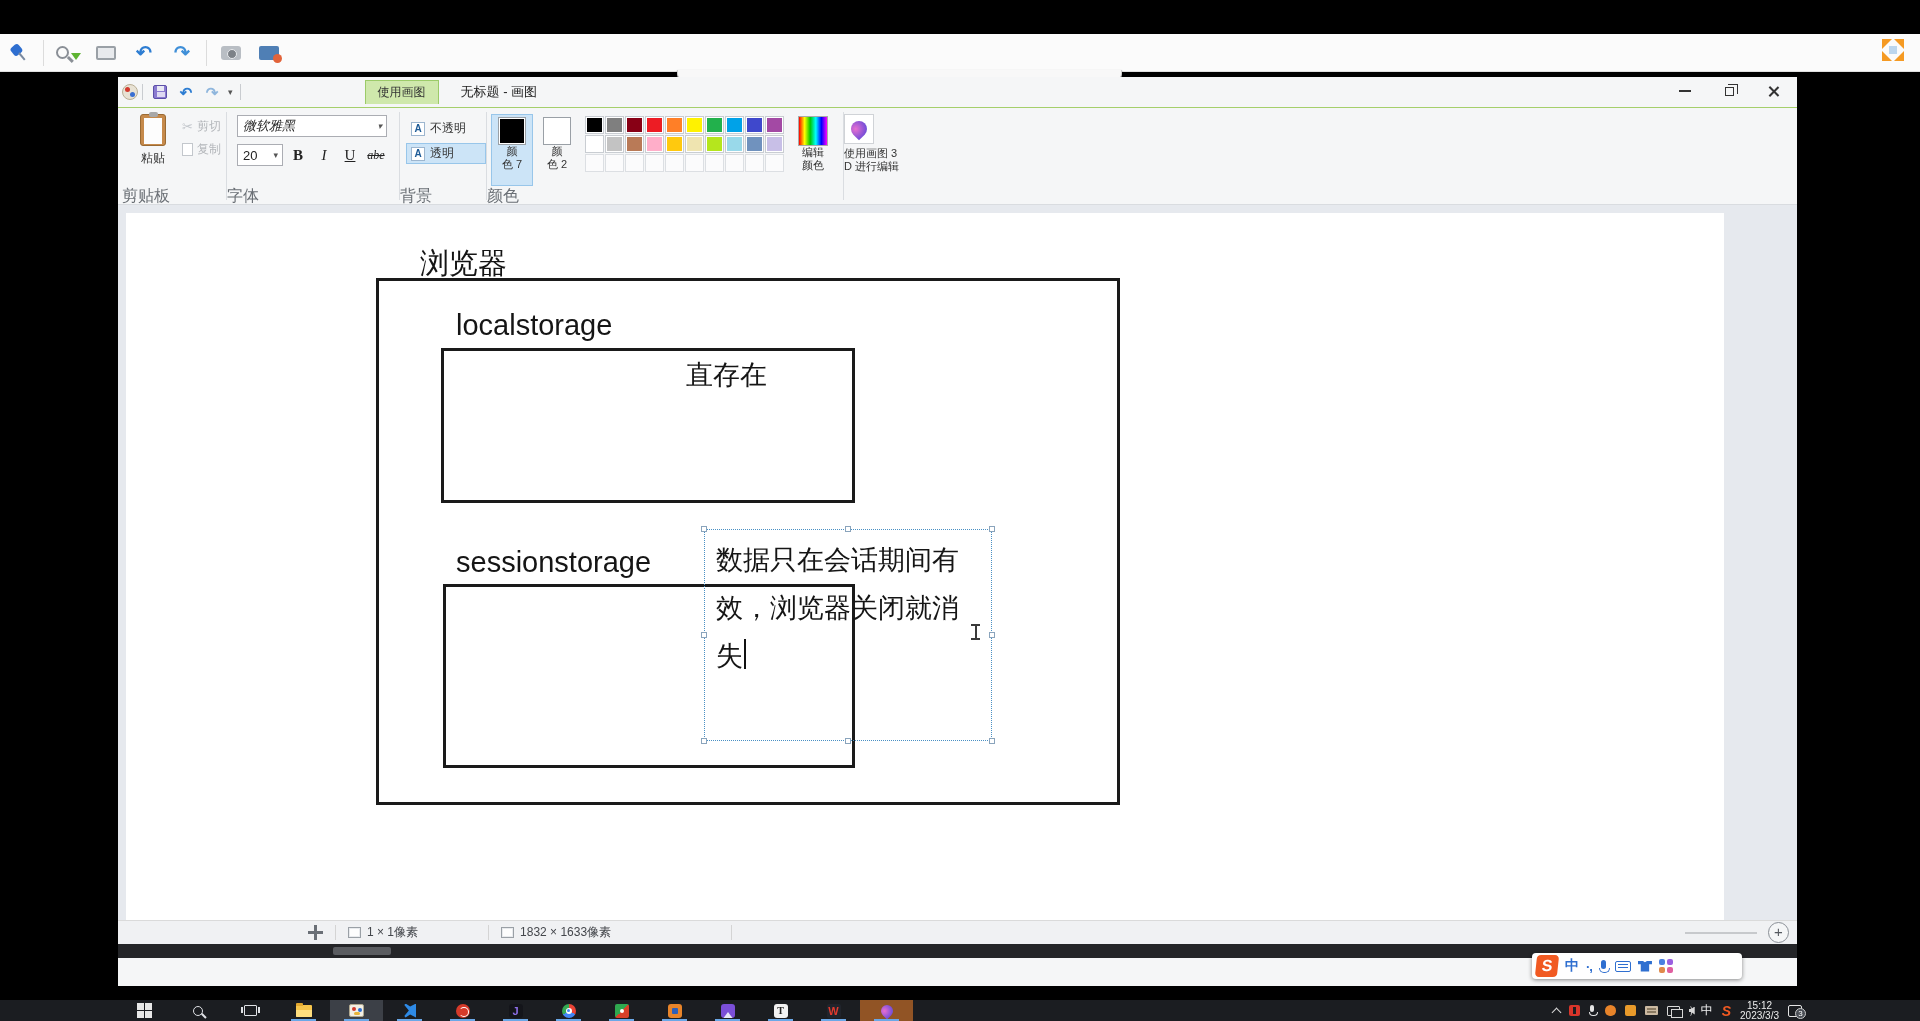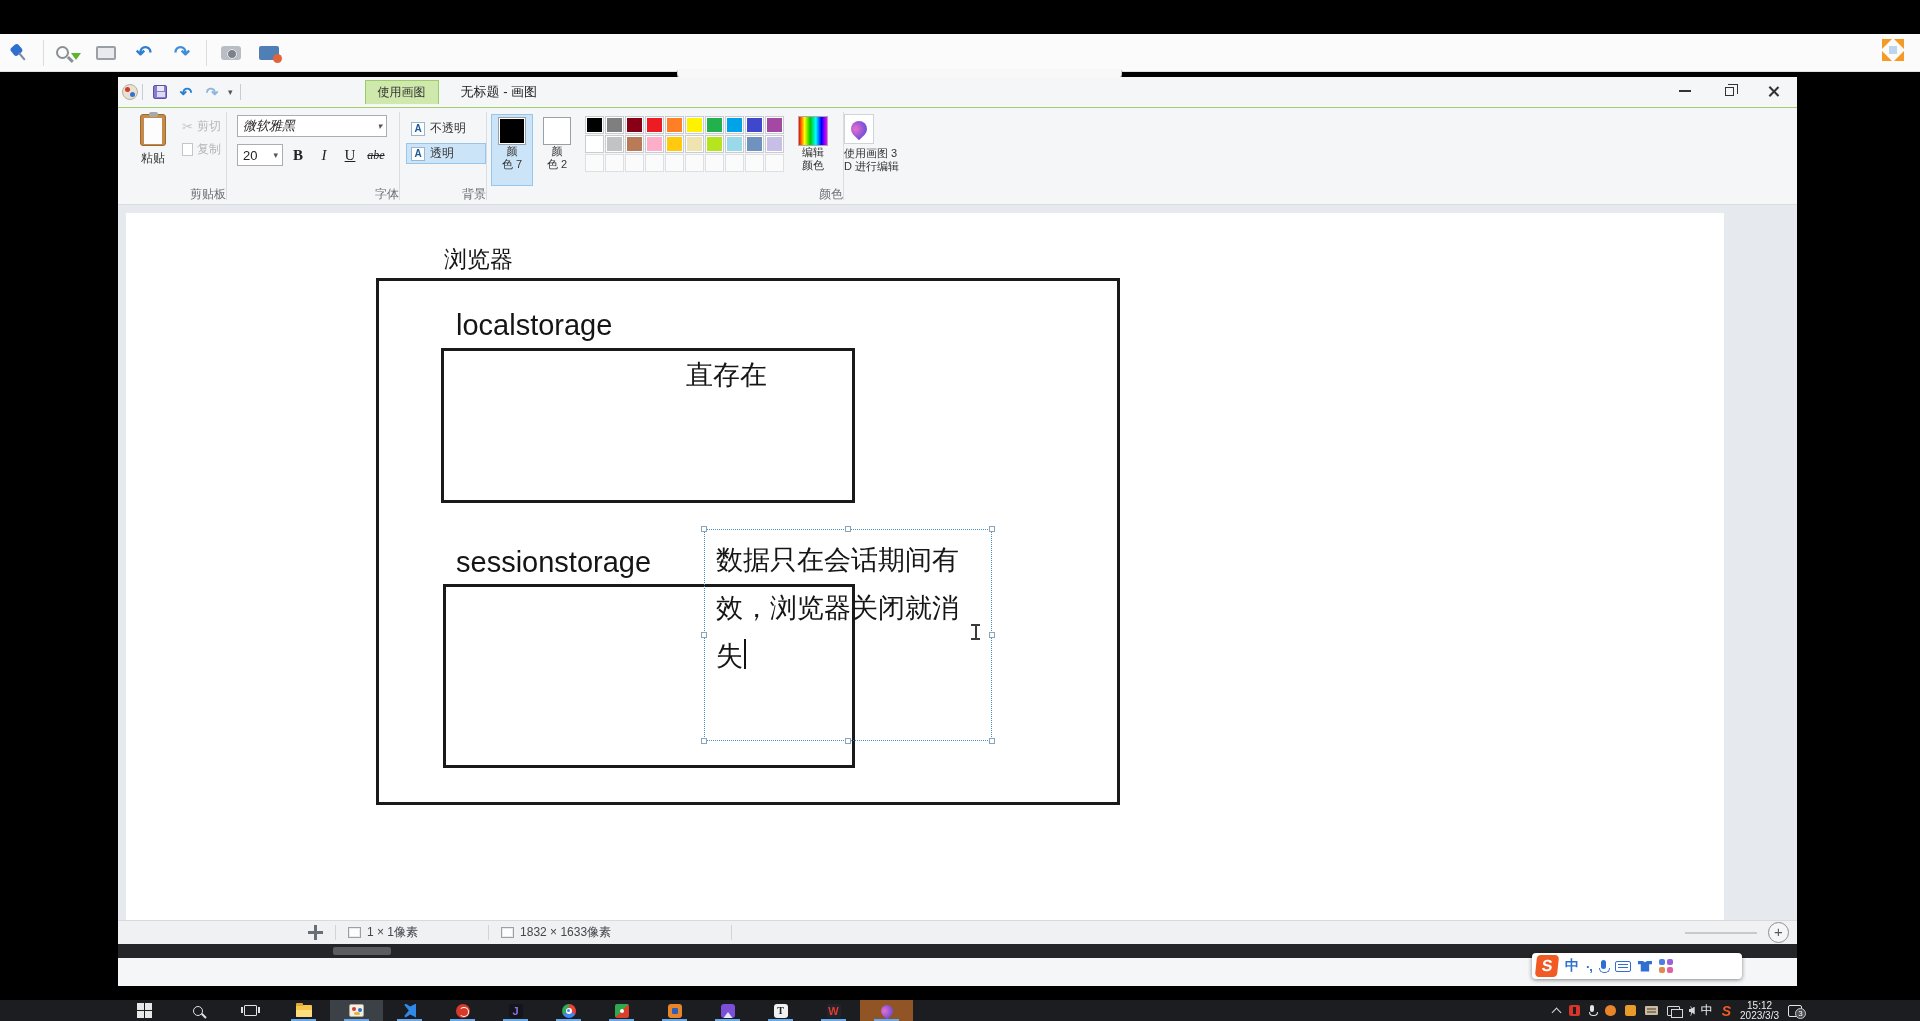--- a/index.html
+++ b/index.html
@@ -79,21 +79,21 @@
   .tab-file { background:#2874c9; color:#fff; height:26px; }
   .tab-active { background:#fff; border:1px solid #9ccb69; border-bottom:none; color:#222; }
   .ribbon-minmax { position:absolute; right:10px; bottom:4px; display:flex; align-items:center; gap:10px; }
   .chev-up { width:8px; height:8px; border-left:2px solid #8a9099; border-top:2px solid #8a9099; transform:rotate(45deg); margin-top:3px; }
   .help-ico { width:16px; height:16px; border-radius:50%; background:#1b74d2; color:#fff; font-size:11px; font-weight:bold; display:flex; align-items:center; justify-content:center; }
 
   
   .ribbon { position:relative; height:98px; background:#f5f6f7; border-top:1px solid #a5cf6b; border-bottom:1px solid #d9dce0; display:flex; padding-left:4px; }
   .rgroup { position:relative; display:flex; flex-direction:column; }
   .rgroup .content { flex:1; display:flex; padding-top:6px; }
-  .glabel { height:18px; text-align:right; font-size:12px; color:#6a6f75; }
+  .glabel { height:18px; text-align:left; font-size:16px; color:#6a6f75; }
   .gsep { width:1px; background:#dadde1; margin:4px 0; }
 
   .g-clip { width:104px; }
   .paste-btn { width:46px; display:flex; flex-direction:column; align-items:center; margin-left:8px; }
   .clipboard-ico { width:26px; height:32px; background:#c68a4b; border:1px solid #9a6a33; border-radius:3px; position:relative; }
   .clipboard-ico::before { content:""; position:absolute; left:3px; top:3px; width:18px; height:26px; background:#fdfdfd; }
   .clipboard-ico::after { content:""; position:absolute; left:8px; top:-3px; width:9px; height:5px; background:#a8a8a8; border-radius:2px; }
   .paste-btn span { font-size:12px; color:#333; margin-top:4px; }
   .cutcopy { display:flex; flex-direction:column; gap:6px; margin-left:6px; padding-top:4px; }
   .small-cmd { display:flex; align-items:center; gap:4px; font-size:12px; color:#b4b7bb; }
@@ -435,21 +435,21 @@
               </div>
             <span class="l" style="margin-top:3px">使用画图 3</span>
             <span class="l">D 进行编辑</span>
           </div>
         </div>
       </div>
 
       <div class="canvas-area">
         <div class="white-canvas"></div>
 
-        <div class="cv-text" style="left:302px; top:39px; font-size:23px;margin-left:24px;">浏览器</div>
+        <div class="cv-text" style="left:302px; top:39px; font-size:29px;">浏览器</div>
         <div class="rect" style="left:258px; top:73px; width:744px; height:527px;"></div>
 
         <div class="cv-text" style="left:338px; top:104px; font-size:29px;">localstorage</div>
         <div class="cv-text" style="left:568px; top:152px; font-size:27px;">直存在</div>
         <div class="rect" style="left:323px; top:143px; width:414px; height:155px;"></div>
 
         <div class="cv-text" style="left:338px; top:341px; font-size:29px;">sessionstorage</div>
         <div class="rect" style="left:325px; top:379px; width:412px; height:184px;"></div>
 
         <div class="dashedbox" style="left:586px; top:324px; width:288px; height:212px;">

